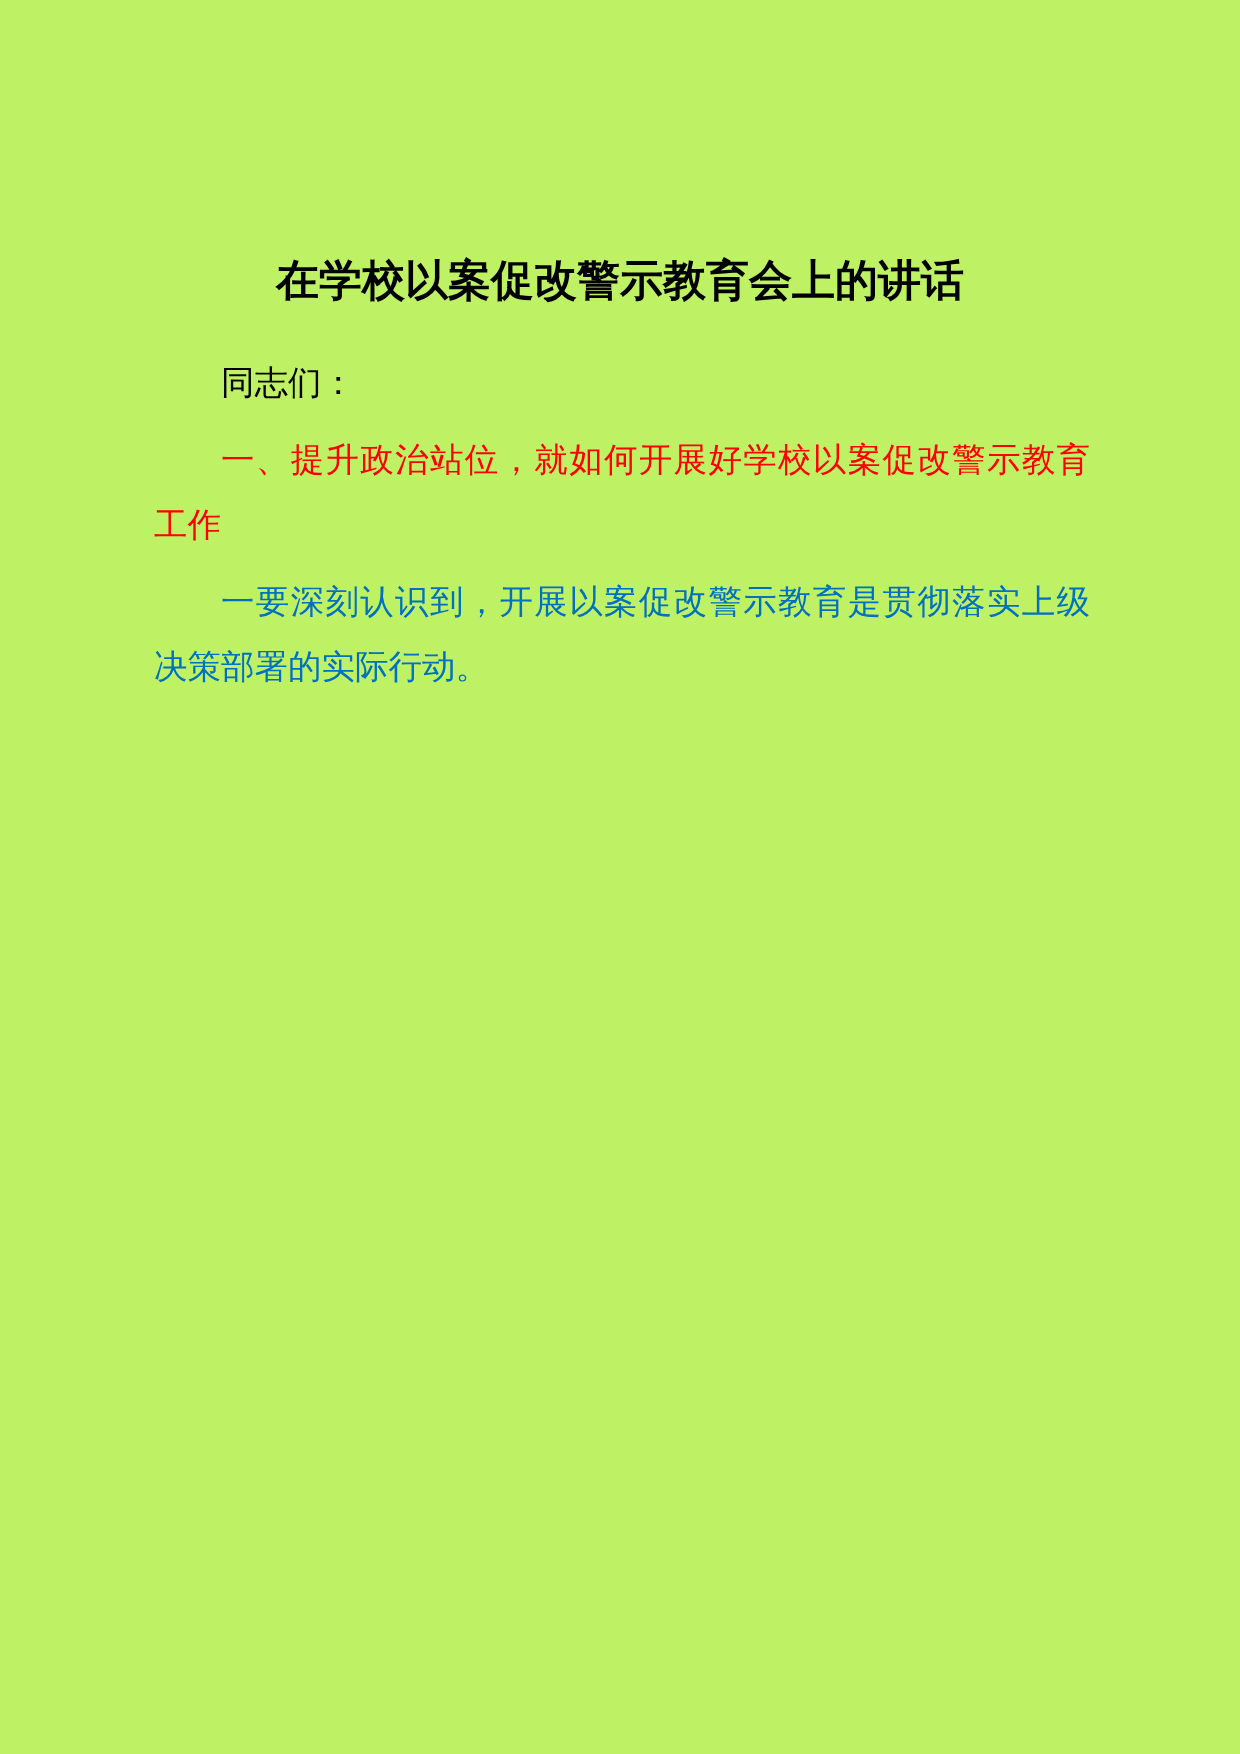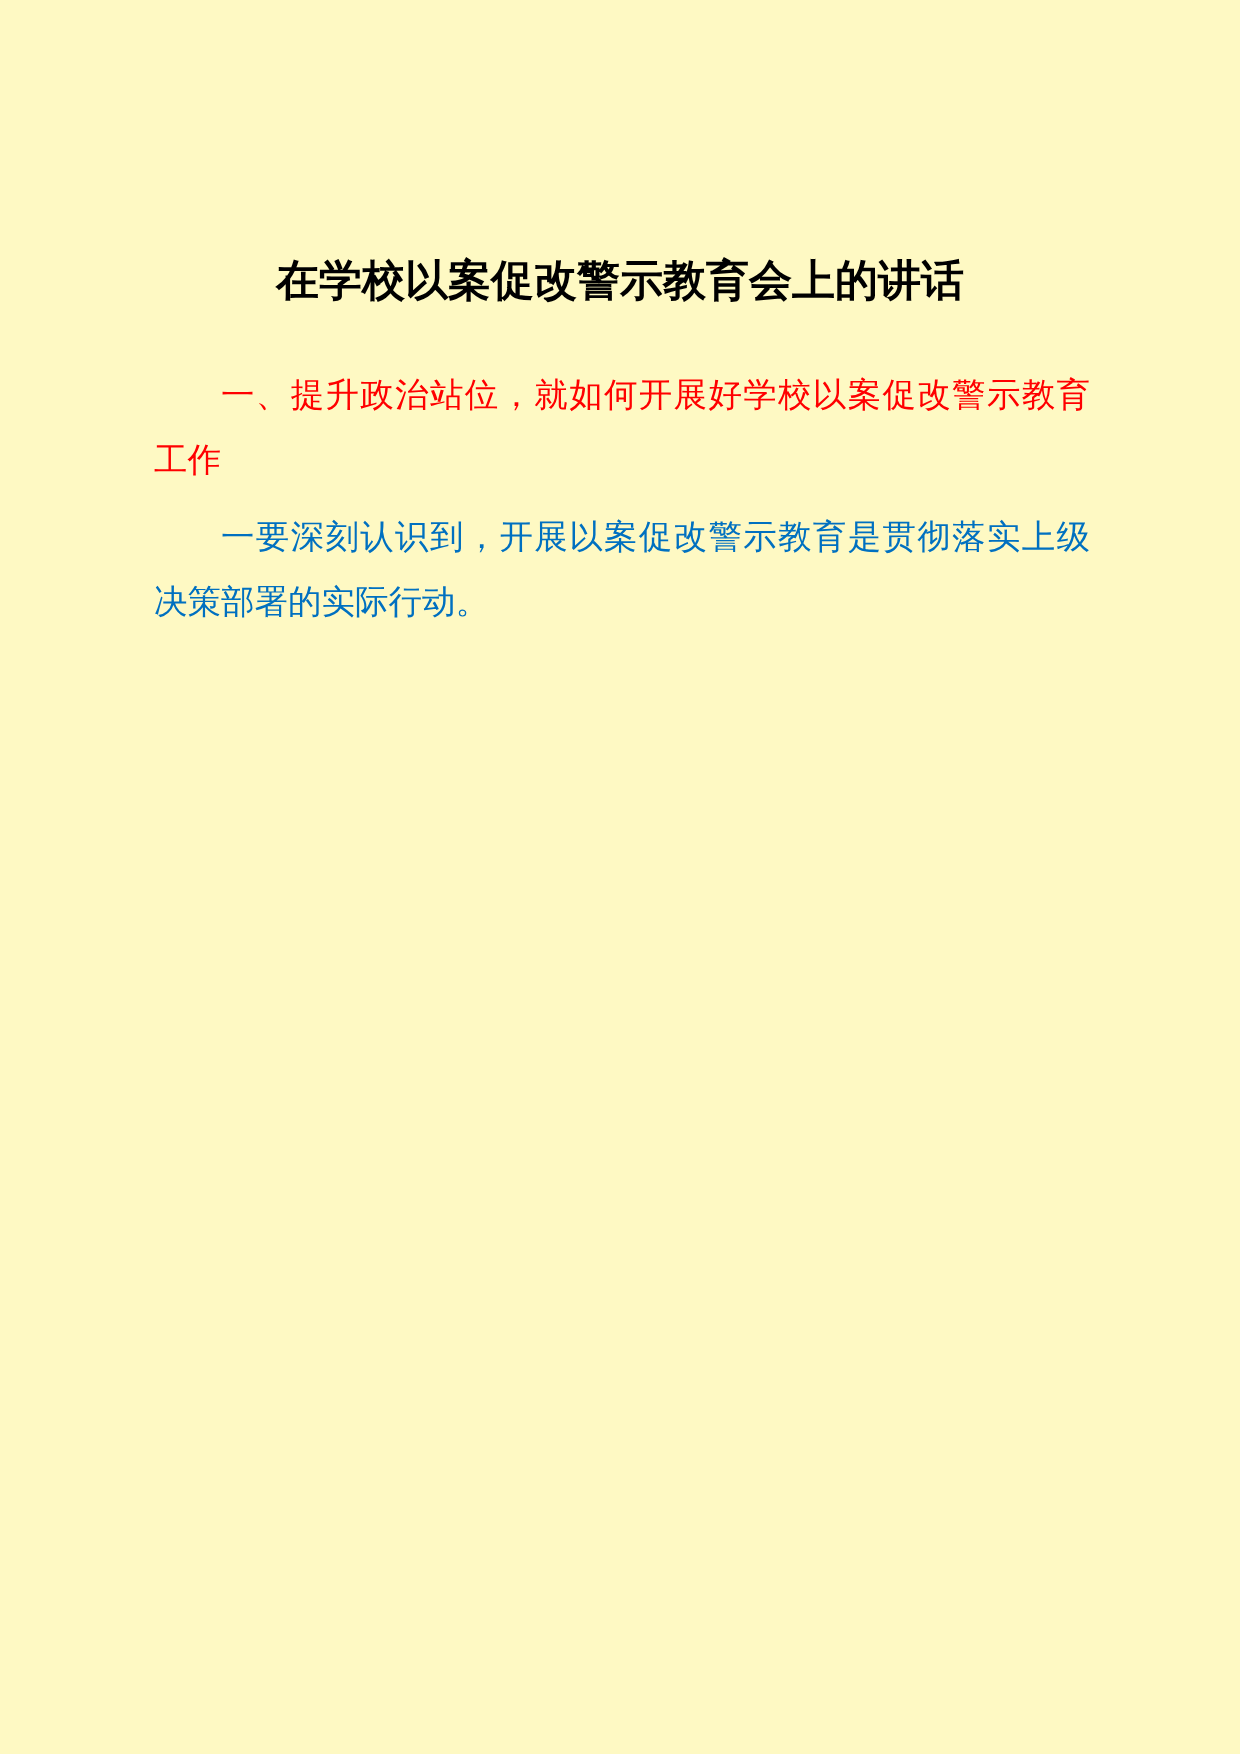--- a/index.html
+++ b/index.html
@@ -1,19 +1,19 @@
 <!DOCTYPE html>
 <html><head>
   <meta charset="utf-8">
   <style>
     html, body { margin: 0; padding: 0; background: #ffffff; }
     body { width: 1240px; height: 1754px; position: relative; overflow: hidden; }
     .page {
       position: absolute; left: 0; top: 0; width: 1240px; height: 1754px;
-      background: #fef9c3;
+      background: #bef264;
     }
     .title {
       position: absolute; top: 250px; left: 0; width: 1240px;
       text-align: center;
       font-family: "DejaVu Sans", sans-serif;
       font-weight: bold; font-size: 43px; line-height: 60px;
       color: #000000; letter-spacing: 0px;
     }
     .body {
       position: absolute; left: 154px; top: 350px; width: 936px;
@@ -25,16 +25,17 @@
     .para.greet { margin-bottom: 10px; }
     .para.red { color: #ff0000; margin-top: 12px; }
     .para.blue { color: #0070c0; margin-top: 12px; }
   </style>
 </head>
 <body>
 
 <div class="page">
   <div class="title">在学校以案促改警示教育会上的讲话</div>
   <div class="body">
+    <p class="para greet">同志们：</p>
     <p class="para red">一、提升政治站位，就如何开展好学校以案促改警示教育工作</p>
     <p class="para blue">一要深刻认识到，开展以案促改警示教育是贯彻落实上级决策部署的实际行动。</p>
   </div>
 </div>
 
 </body></html>

